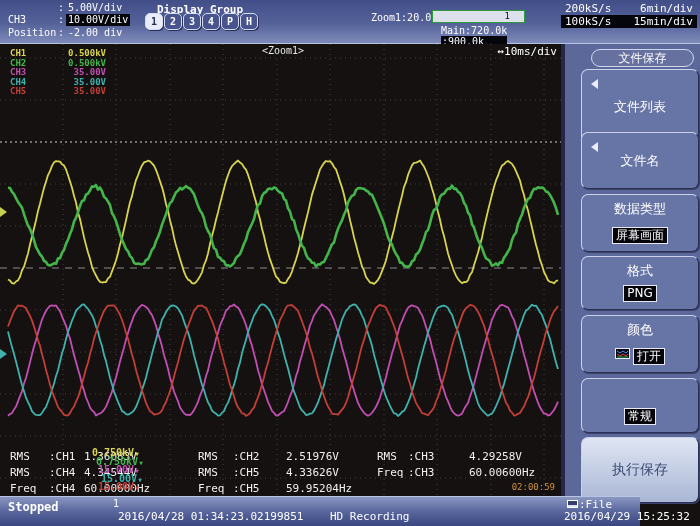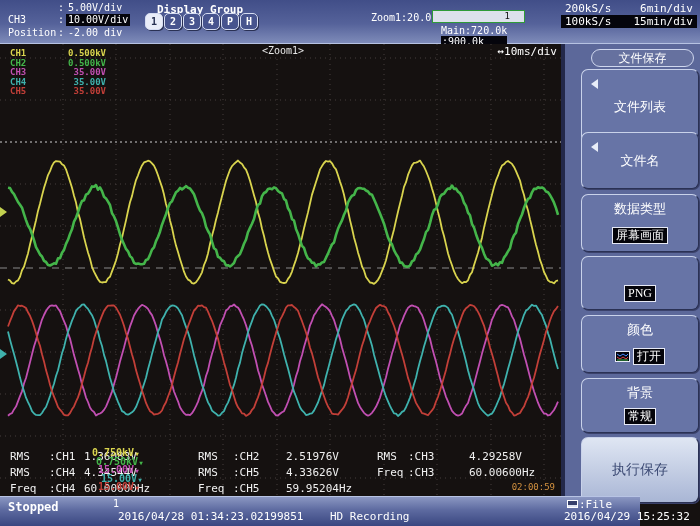--- a/index.html
+++ b/index.html
@@ -72,21 +72,21 @@
     position:absolute; left:9px; top:9px; width:0; height:0;
     border-top:5px solid transparent; border-bottom:5px solid transparent;
     border-right:7px solid #e8edf8;
   }
   .sb-btn .sb-label-center {
     position:absolute; left:0; right:0; top:50%; transform:translateY(-50%); text-align:center;
   }
   .sb-btn .sb-label-top { position:absolute; left:0; right:0; top:5px; text-align:center; }
   .sb-btn .sb-chip-row {
     position:absolute; left:0; right:0; bottom:7px; display:flex;
-    justify-content:center; align-items:center; gap:3px;font-family:Liberation Serif, serif;
+    justify-content:center; gap:3px;
   }
   .sb-chip {
     background:#04040a; color:#fff; border:1px solid #e6e9f6;
     font-size:12px; line-height:15px; padding:0 3px; display:inline-block; white-space:nowrap;
   }
   .sb-btn.primary {
     background:linear-gradient(180deg,#dfe6f3,#a9b6d5); color:#3c4a74; font-size:14px;
   }
   .color-icon { display:inline-block; width:15px; height:11px; }
   
@@ -250,38 +250,38 @@
           <span class="sb-arrow"></span>
           <div class="sb-label-center">文件名</div>
         </div>
         <div class="sb-btn" style="top: 150px; height: 58px;">
           <div class="sb-label-top">数据类型</div>
           <div class="sb-chip-row">
             <span class="sb-chip">屏幕画面</span>
           </div>
         </div>
         <div class="sb-btn" style="top: 212px; height: 54px;">
+          <div class="sb-label-top">格式</div>
           <div class="sb-chip-row">
             <span class="sb-chip">PNG</span>
           </div>
         </div>
         <div class="sb-btn" style="top: 271px; height: 58px;">
           <div class="sb-label-top">颜色</div>
           <div class="sb-chip-row">
             <svg class="color-icon" viewBox="0 0 15 11">
               <rect x="0.5" y="0.5" width="14" height="10" fill="#05050e" stroke="#e6e9f6"></rect>
               <polyline points="2,3 5,5 8,3 11,5 13,3" fill="none" stroke="#4a8cff" stroke-width="1"></polyline>
               <polyline points="2,6 5,8 8,6 11,8 13,6" fill="none" stroke="#e04545" stroke-width="1"></polyline>
               <polyline points="2,9 6,9 9,9 13,9" fill="none" stroke="#3fbf4a" stroke-width="1"></polyline>
             </svg>
             <span class="sb-chip">打开</span>
           </div>
         </div>
         <div class="sb-btn" style="top: 334px; height: 55px;">
-          <div class="sb-label-top">背景</div>
           <div class="sb-chip-row">
             <span class="sb-chip">常规</span>
           </div>
         </div>
         <div class="sb-btn primary" style="top: 393px; height: 66px;">
           <div class="sb-label-center">执行保存</div>
         </div>
       </div>
   </div>
 

